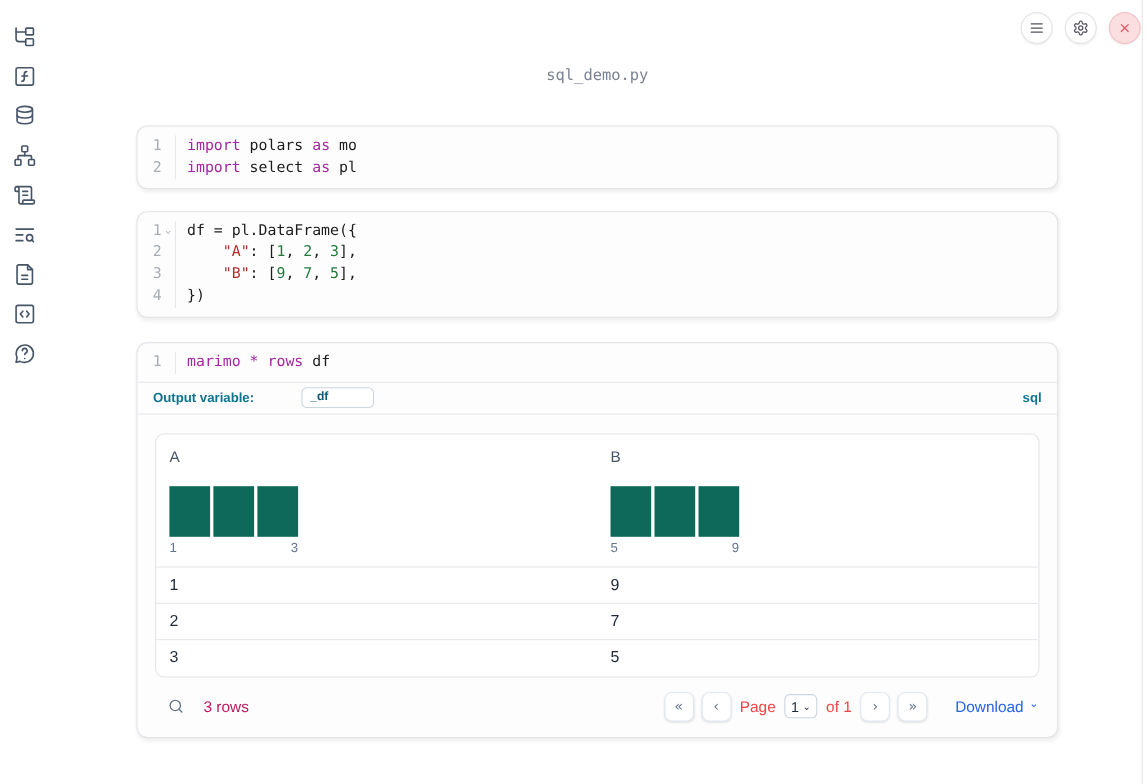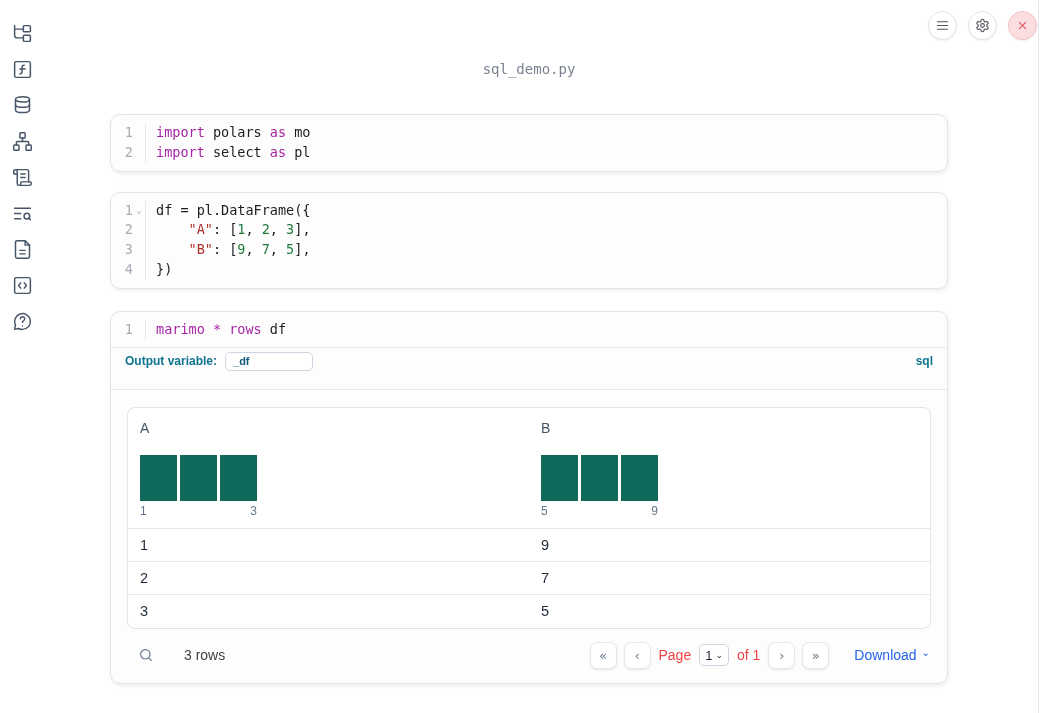--- a/index.html
+++ b/index.html
@@ -21,44 +21,44 @@
     display:flex; align-items:center; justify-content:center; cursor:pointer; }
   .circle-btn svg { width:15px; height:15px; stroke:#52525b; fill:none;
     stroke-width:1.8; stroke-linecap:round; stroke-linejoin:round; }
   .circle-btn.close { background:#fbdee0; border-color:#f3c1c5; }
   .circle-btn.close svg { stroke:#dd5860; }
 
   .scroll-edge { position:absolute; right:0; top:0; width:5px; height:100%;
     border-left:1px solid #e8e8e8; background:#fff; }
 
   
-  .notebook { position:absolute; left:110px; top:0; width:838px; }
+  .notebook { position:absolute; left:124px; top:0; width:838px; }
   .nb-title { padding-top:61px; text-align:center;
     font-family:"DejaVu Sans Mono", monospace; font-size:14px; color:#7a8291; }
 
   .cell { border:1px solid #e3e4e8; border-radius:10px; background:#fdfdfe;
     box-shadow:1px 2px 4px rgba(0,0,0,.07); }
   .cell-imports   { margin-top:37px; padding:8px 0; }
   .cell-dataframe { margin-top:20px; padding:8px 0; }
   .cell-sql       { margin-top:22px; }
 
   .codeline { display:flex; font-family:"DejaVu Sans Mono", monospace;
     font-size:13.5px; line-height:19.8px; }
   .gut-num { width:22px; text-align:right; color:#a8adb4; flex:none; }
   .gut-fold { width:12px; text-align:center; color:#9ca3af; font-size:9px; flex:none; }
   .code-body { border-left:1px solid #e6e8eb; padding-left:10px; flex:1; color:#1c1c1c; white-space:pre; }
   .tk-kw  { color:#a626a4; }
   .tk-str { color:#b0302c; }
   .tk-num { color:#217a3c; }
 
   .sql-code { padding:8px 0 7px; border-bottom:1px solid #e6e8eb; }
-  .outvar-row { display:flex; align-items:center; padding:4px 14px 18px;
-    border-bottom:1px solid #e6e8eb; }
+  .outvar-row { display:flex; align-items:center; padding:4px 14px 5px;
+    border-bottom:1px solid #e6e8eb;gap:35px; }
   .outvar-label { font-size:12px; font-weight:bold; color:#0e7490; }
-  .outvar-input { margin-left:8px; width:88px; height:19px; border:1px solid #ccd6e0;
+  .outvar-input { margin-left:8px; width:66px; height:19px; border:1px solid #ccd6e0;
     border-radius:5px; font-family:"Liberation Sans", sans-serif; font-size:11px;
     font-weight:bold; color:#0c5a75; padding:1px 7px; outline:none; background:#fff; }
   .lang-badge { margin-left:auto; font-size:12px; font-weight:bold; color:#0e7490; }
 
   .output-area { padding:17px 16px 12px; }
   .tcard { border:1px solid #e3e4e8; border-radius:8px; overflow:hidden; background:#fff; }
   .thead { display:flex; border-bottom:1px solid #e6e8eb; }
   .tcol { width:50%; padding:12px 12px 6px; }
   .colname { font-size:14px; color:#475569; }
   .hist { display:flex; gap:3px; height:46px; margin-top:19px; align-items:flex-end; }
@@ -68,21 +68,21 @@
   .trow { display:flex; height:33px; align-items:center; border-bottom:1px solid #e6e8eb;
     font-size:14.5px; color:#1f2937; }
   .trow:last-child { border-bottom:none; }
   .tcell { width:50%; padding-left:12px; }
 
   .tfooter { display:flex; align-items:center; padding:13px 1px 2px; }
   .search-btn { width:18px; height:18px; display:flex; align-items:center;
     justify-content:center; cursor:pointer; margin-left:9px; }
   .search-btn svg { width:16px; height:16px; stroke:#64748b; fill:none;
     stroke-width:1.8; stroke-linecap:round; }
-  .rows-count { margin-left:29px; font-size:14px; color:#404040; }
+  .rows-count { margin-left:16px; font-size:14px; color:#be185d; }
   .pager { margin-left:auto; display:flex; align-items:center; gap:7px; }
   .page-btn { width:27px; height:27px; border:1px solid #e2e8f0; border-radius:7px;
     background:#fff; box-shadow:0 1px 2px rgba(0,0,0,.09); display:flex;
     align-items:center; justify-content:center; color:#64748b; font-size:13px;
     cursor:pointer; font-family:"DejaVu Sans", sans-serif; }
   .page-text { font-size:14px; color:#ef4444; margin:0 1px; }
   .page-select { height:22px; border:1px solid #cbd5e1; border-radius:5px;
     display:flex; align-items:center; padding:0 5px; gap:3px; font-size:13px;
     color:#1e293b; cursor:pointer; background:#fff; }
   .page-select .caret { font-size:9px; color:#1e293b; }

